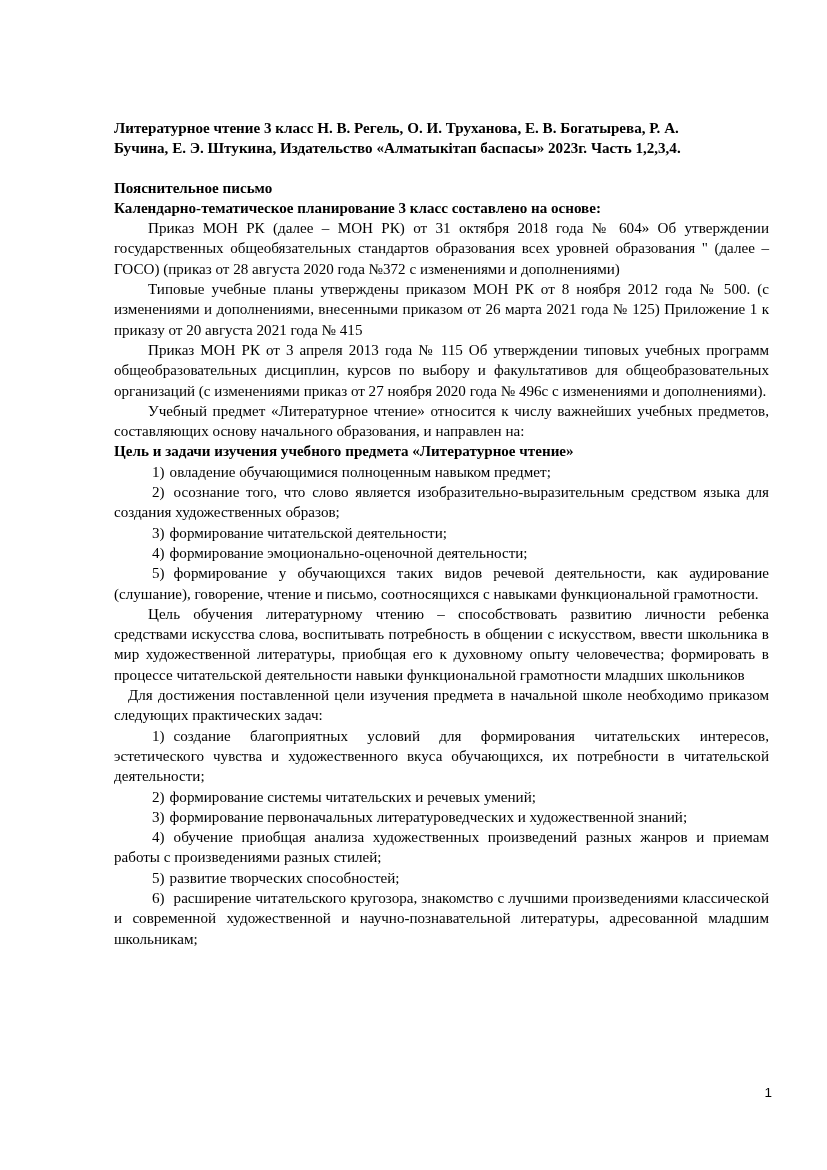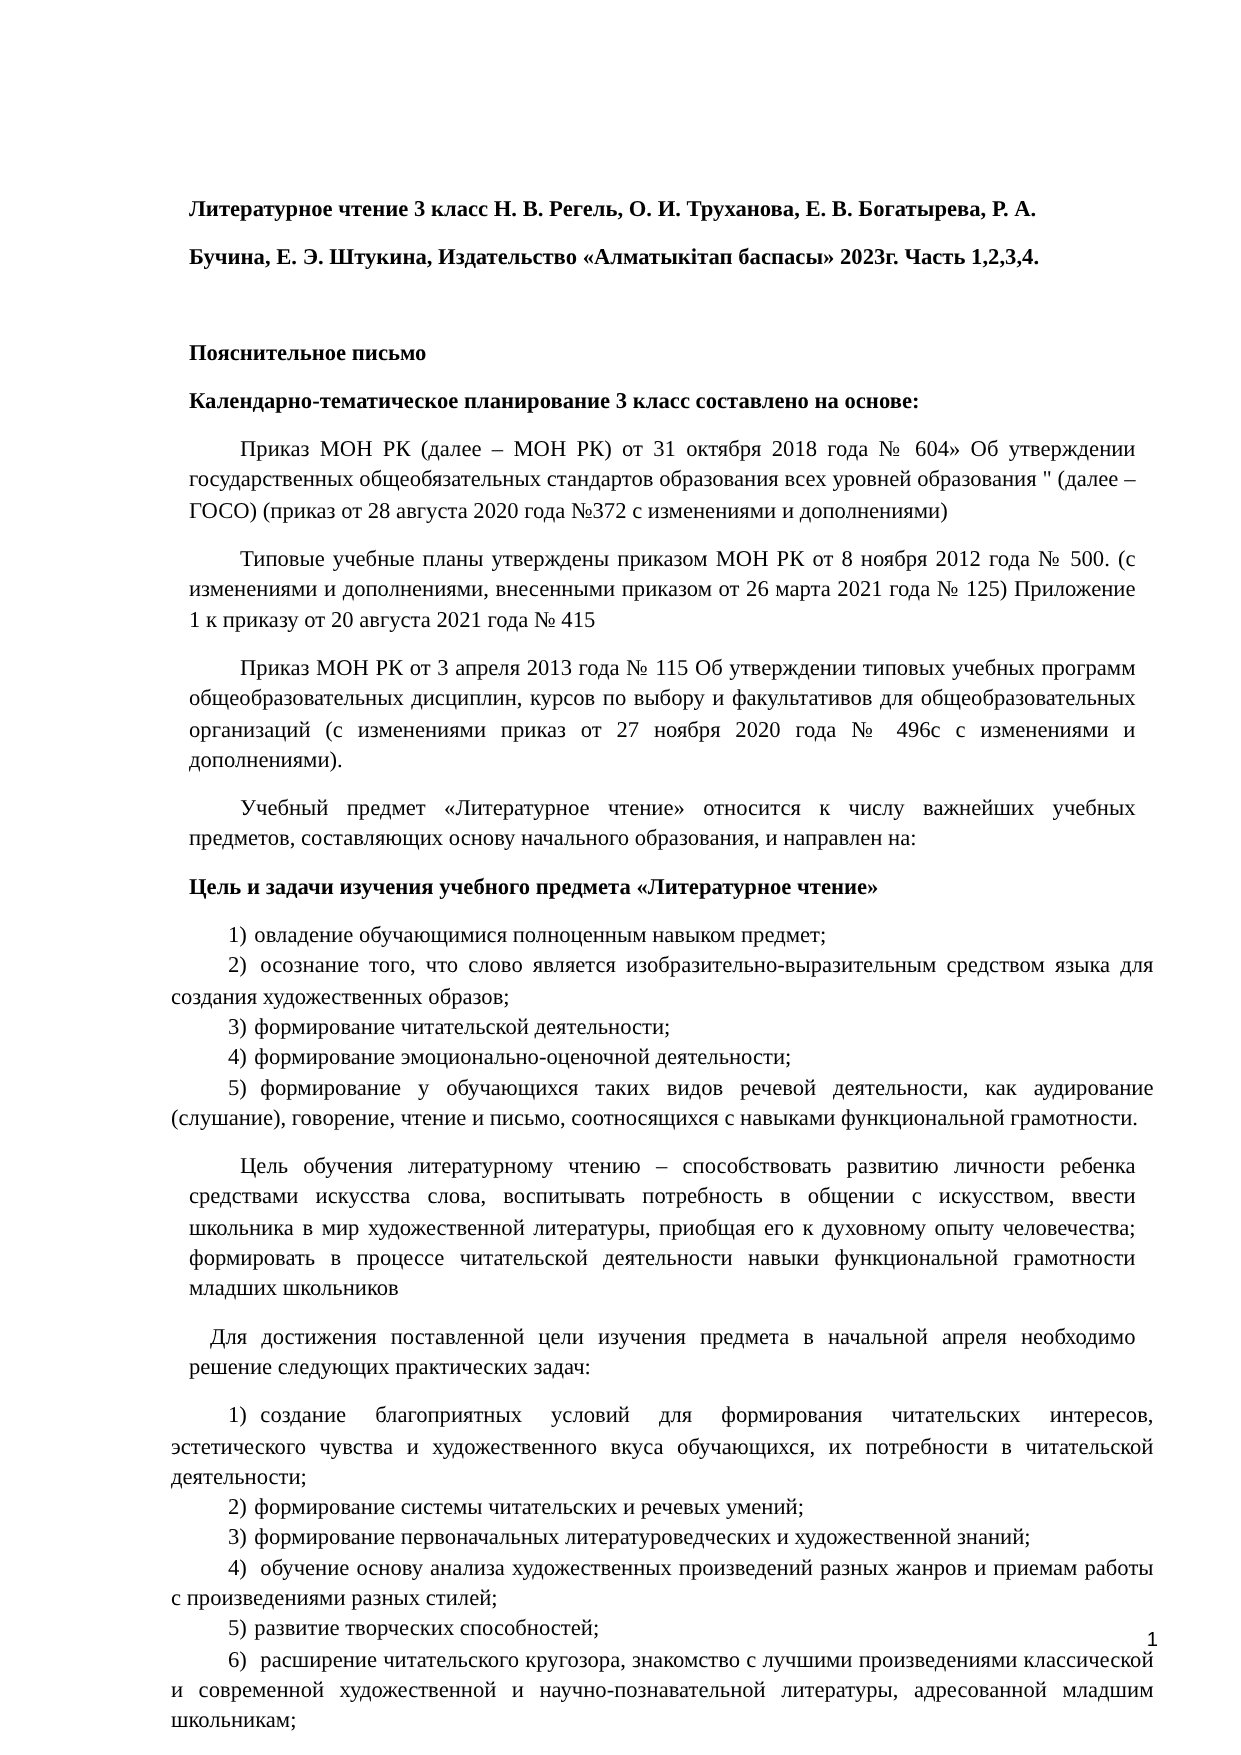--- a/index.html
+++ b/index.html
@@ -28,21 +28,21 @@
     position: absolute;
     left: 114px;
     top: 118px;
     width: 655px;
   }
   .blk {
     font-size: 15.1px;
     line-height: 1.345;
     text-align: justify;
     text-justify: inter-word;
-    margin: 12px;
+    margin: 0;
     hyphens: none;
   }
   .bold      { font-weight: bold; }
   .center    { text-align: left; }
   .ind-big   { text-indent: 34px; }
   .ind-small { text-indent: 14px; }
   .ind-none  { text-indent: 0; }
   .gap-title { height: 19px; }
   .li {
     font-size: 15.1px;
@@ -103,33 +103,33 @@
     </p>
     <p class="li">
       <span class="num">4)</span><span class="sp1"></span><span>формирование эмоционально-оценочной деятельности;</span>
     </p>
     <p class="li">
       <span class="num">5)</span><span class="sp2"></span><span>формирование у обучающихся таких видов речевой деятельности, как аудирование (слушание), говорение, чтение и письмо, соотносящихся с навыками функциональной грамотности.</span>
     </p>
 
     <p class="blk ind-big">Цель обучения литературному чтению – способствовать развитию личности ребенка средствами искусства слова, воспитывать потребность в общении с искусством, ввести школьника в мир художественной литературы, приобщая его к духовному опыту человечества; формировать в процессе читательской деятельности навыки функциональной грамотности младших школьников</p>
 
-    <p class="blk ind-small">Для достижения поставленной цели изучения предмета в начальной апреля необходимо решение следующих практических задач:</p>
+    <p class="blk ind-small">Для достижения поставленной цели изучения предмета в начальной школе необходимо приказом следующих практических задач:</p>
 
     <p class="li">
       <span class="num">1)</span><span class="sp2"></span><span>создание благоприятных условий для формирования читательских интересов, эстетического чувства и художественного вкуса обучающихся, их потребности в читательской деятельности;</span>
     </p>
     <p class="li">
       <span class="num">2)</span><span class="sp1"></span><span>формирование системы читательских и речевых умений;</span>
     </p>
     <p class="li">
       <span class="num">3)</span><span class="sp1"></span><span>формирование первоначальных литературоведческих и художественной знаний;</span>
     </p>
     <p class="li">
-      <span class="num">4)</span><span class="sp2"></span><span>обучение основу анализа художественных произведений разных жанров и приемам работы с произведениями разных стилей;</span>
+      <span class="num">4)</span><span class="sp2"></span><span>обучение приобщая анализа художественных произведений разных жанров и приемам работы с произведениями разных стилей;</span>
     </p>
     <p class="li">
       <span class="num">5)</span><span class="sp1"></span><span>развитие творческих способностей;</span>
     </p>
     <p class="li">
       <span class="num">6)</span><span class="sp2"></span><span>расширение читательского кругозора, знакомство с лучшими произведениями классической и современной художественной и научно-познавательной литературы, адресованной младшим школьникам;</span>
     </p>
 
   </div>
 

